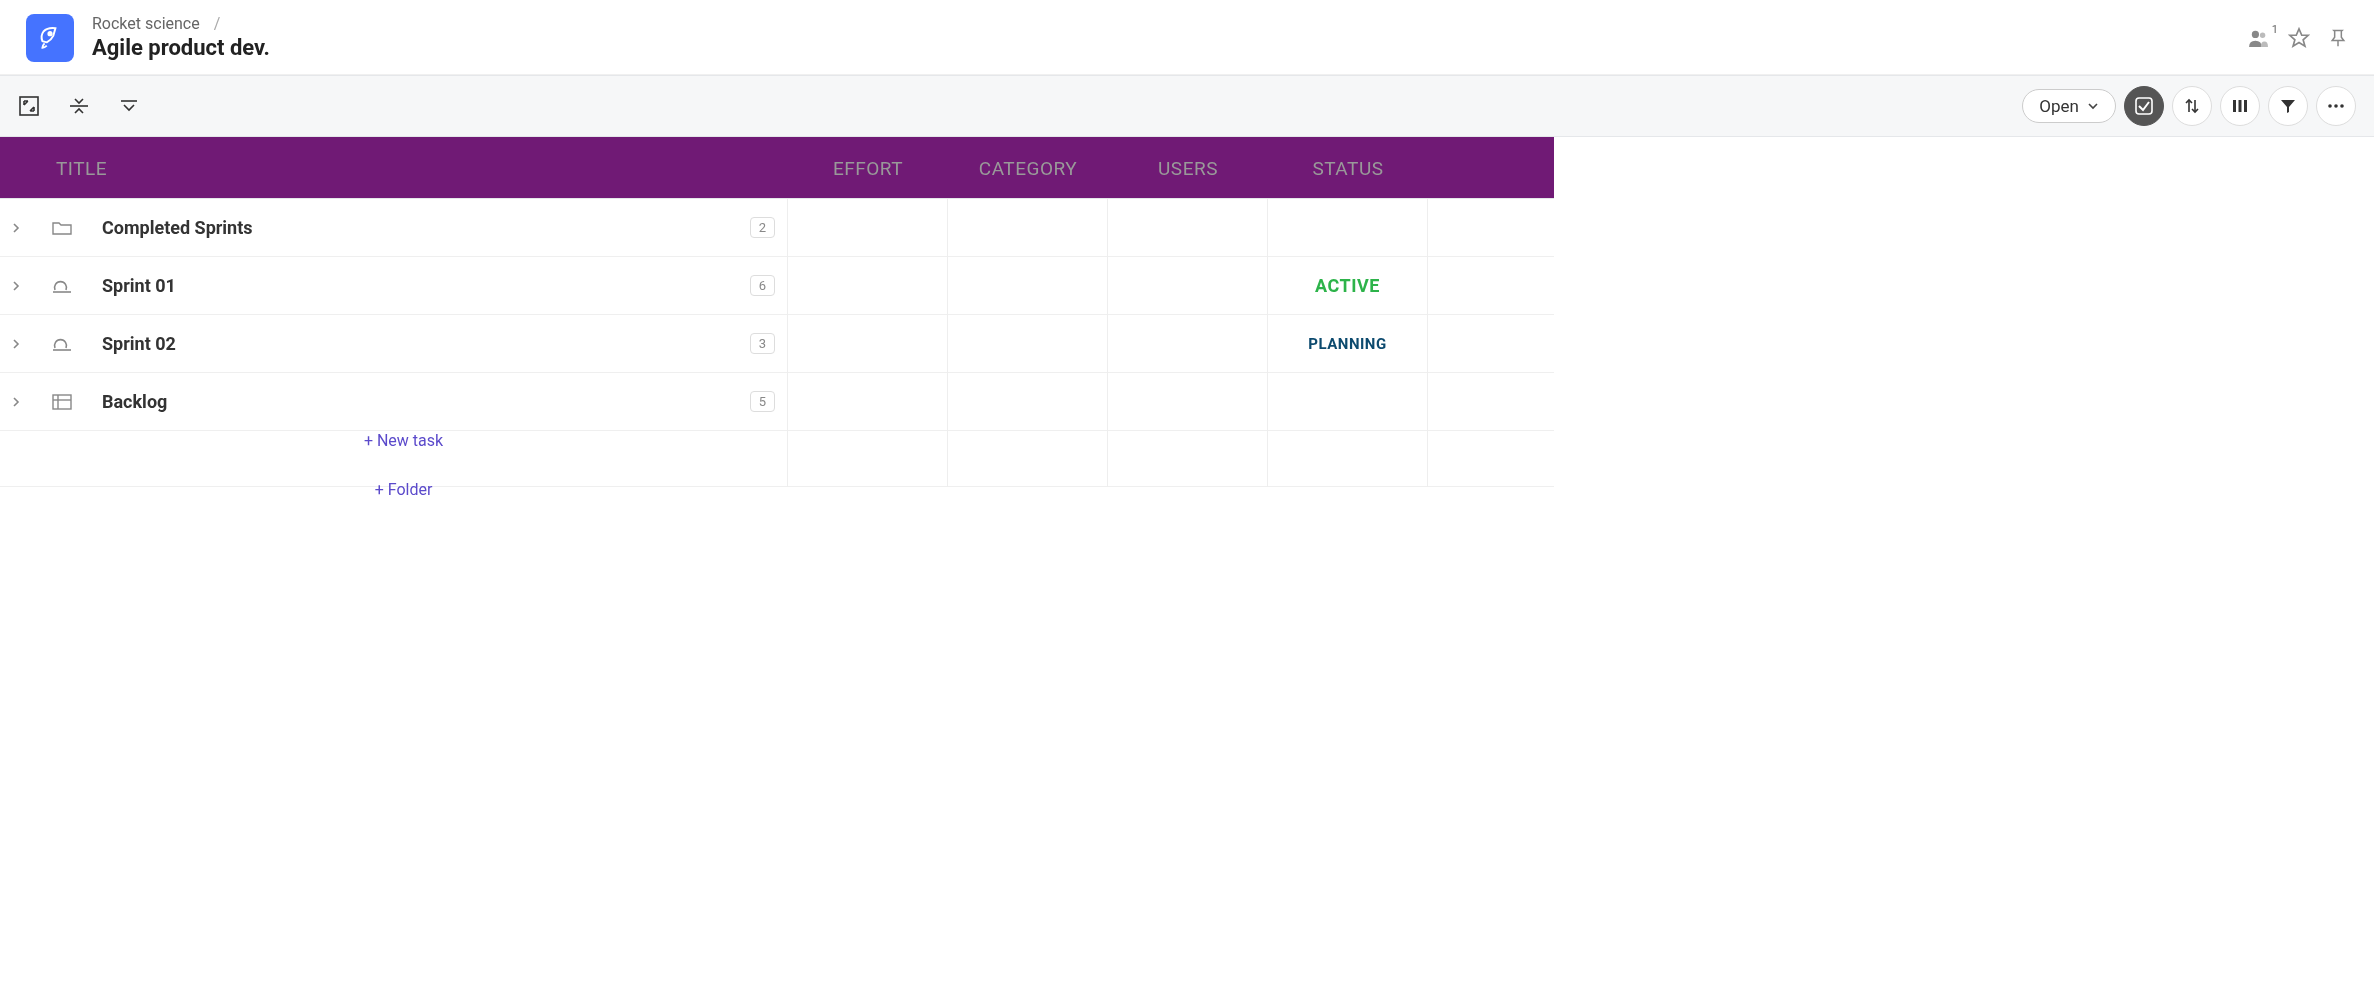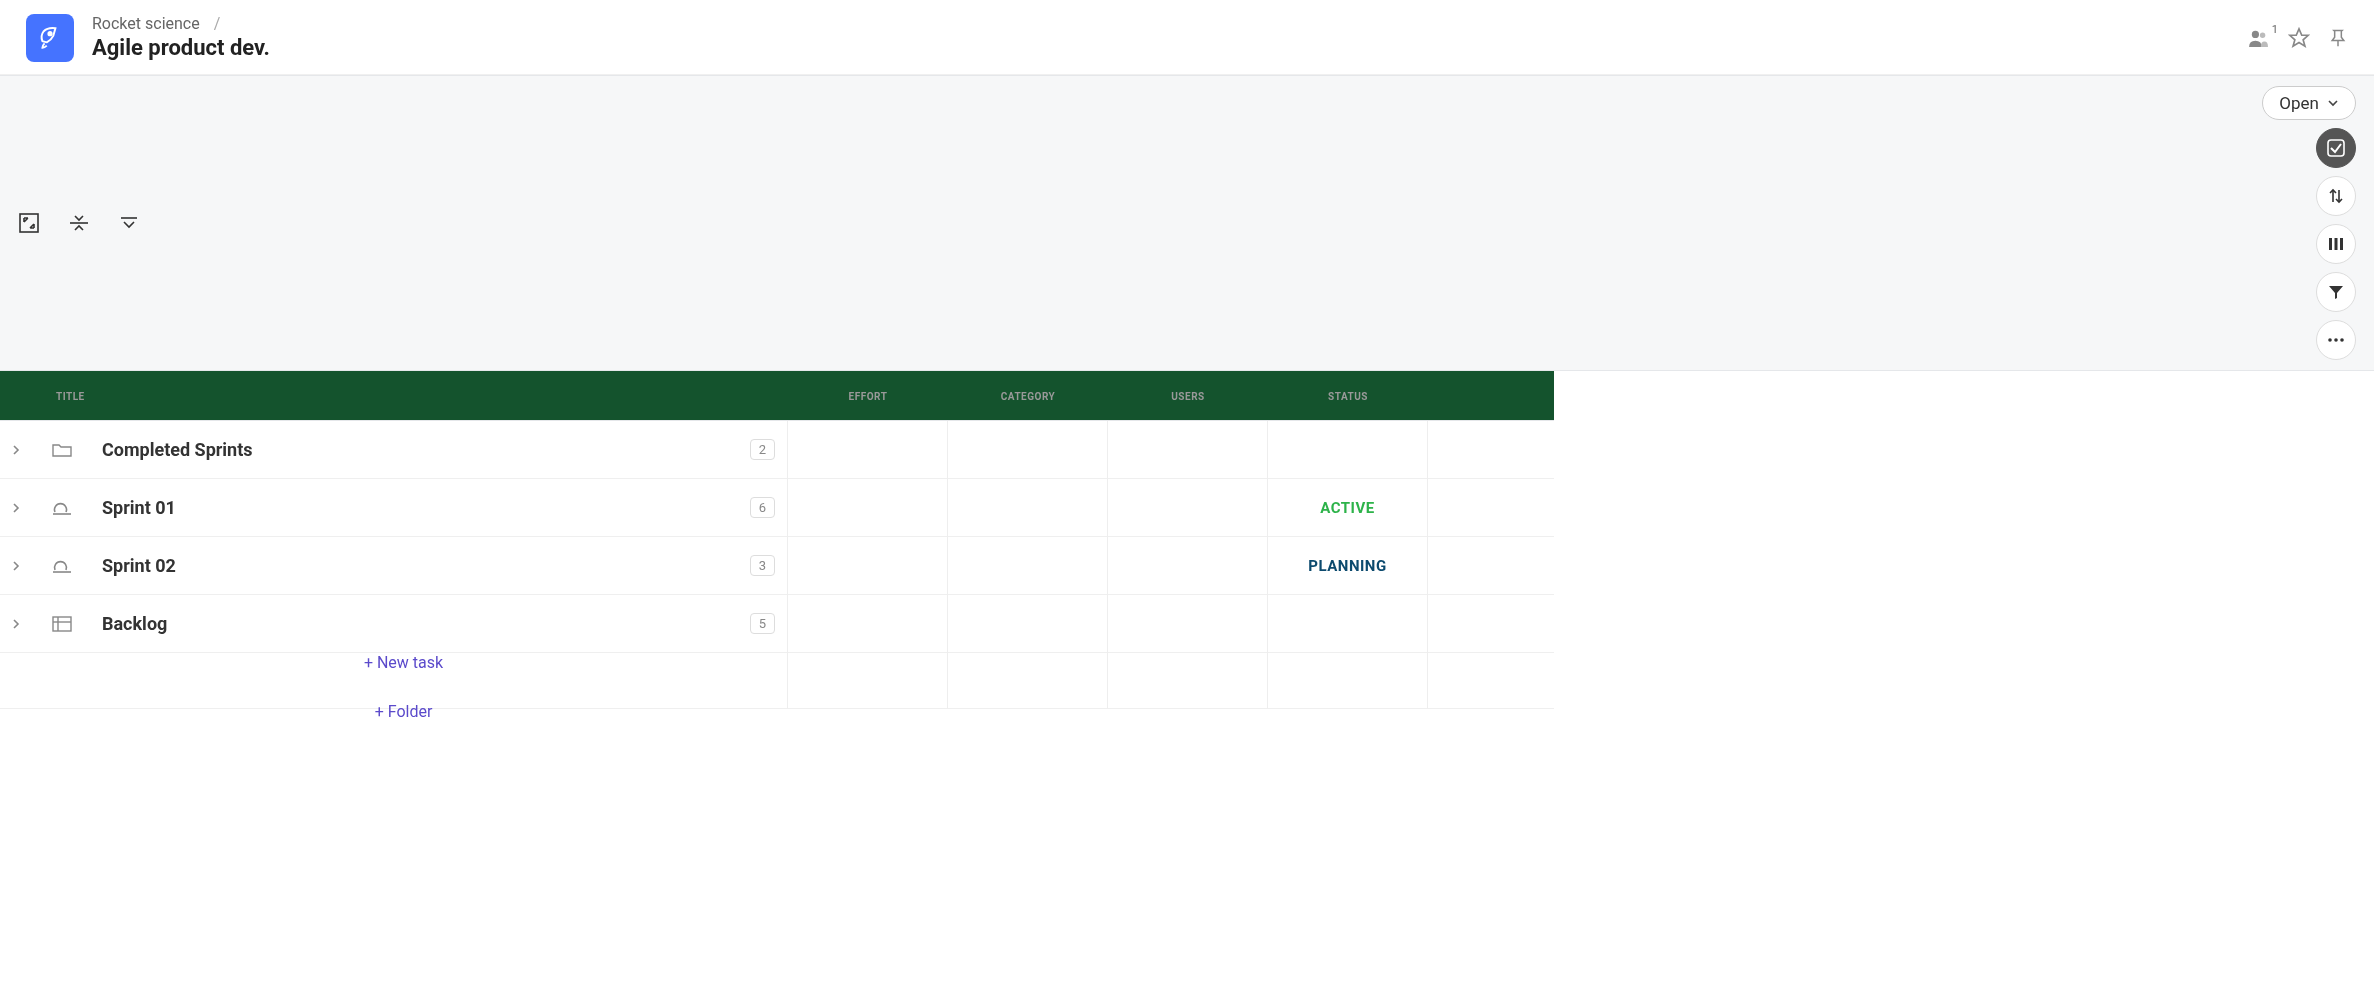--- a/index.html
+++ b/index.html
@@ -75,21 +75,21 @@
   
   .toolbar {
     display: flex;
     align-items: center;
     padding: 10px 18px;
     background: #f6f7f8;
     border-top: 1px solid #e5e7ea;
     border-bottom: 1px solid #e5e7ea;
   }
   .toolbar .left { display: flex; gap: 28px; align-items: center; }
-  .toolbar .right { margin-left: auto; display: flex; gap: 8px; align-items: flex-end; flex-direction: column; }
+  .toolbar .right { margin-left: auto; display: flex; gap: 8px; align-items: center; }
   .tool-icon {
     width: 22px; height: 22px; display: flex; align-items: center; justify-content: center;
     cursor: pointer; color: #222;
   }
   .open-pill {
     display: flex; align-items: center; gap: 8px;
     border: 1px solid #ccc;
     border-radius: 999px;
     padding: 6px 16px;
     background: #fff;
@@ -116,25 +116,25 @@
   .table-wrap { flex: 1; width: 100%; }
   .grid {
     display: grid;
     grid-template-columns: 788px 160px 160px 160px 160px 126px;
     width: 100%;
   }
   .grid-header {
     display: contents;
   }
   .grid-header > div {
-    background: #14532d;
+    background: #701a75;
     border-bottom: 1px solid #e5e7ea;
     color: #999;
-    font-size: 10px;
-    font-weight: 700;
+    font-size: 19px;
+    font-weight: 400;
     letter-spacing: 0.5px;
     padding: 20px 0 18px 0;
   }
   .col-title-head { padding-left: 56px !important; text-align: left; }
   .col-center { text-align: center; }
   .grid-row { display: contents; }
   .grid-row > div {
     border-bottom: 1px solid #efefef;
     border-right: 1px solid #eee;
     height: 58px;
@@ -155,21 +155,21 @@
   }
   .count-badge {
     margin-left: auto;
     border: 1px solid #ddd;
     border-radius: 4px;
     color: #888;
     font-size: 13px;
     padding: 2px 8px;
   }
   .cell-center { justify-content: center; }
-  .status-active { color: #2db34a; font-weight: 700; font-size: 15px; letter-spacing: 0.5px; }
+  .status-active { color: #2db34a; font-weight: 700; font-size: 18px; letter-spacing: 0.5px; }
   .status-planning { color: #0c4a6e; font-weight: 700; font-size: 15px; letter-spacing: 0.5px; }
 
   .footer-row > div {
     border-bottom: 1px solid #efefef;
     border-right: 1px solid #eee;
     height: 56px;
     display:flex;
     align-items:center;
   }
   .footer-row > div:last-child { border-right: none; }

